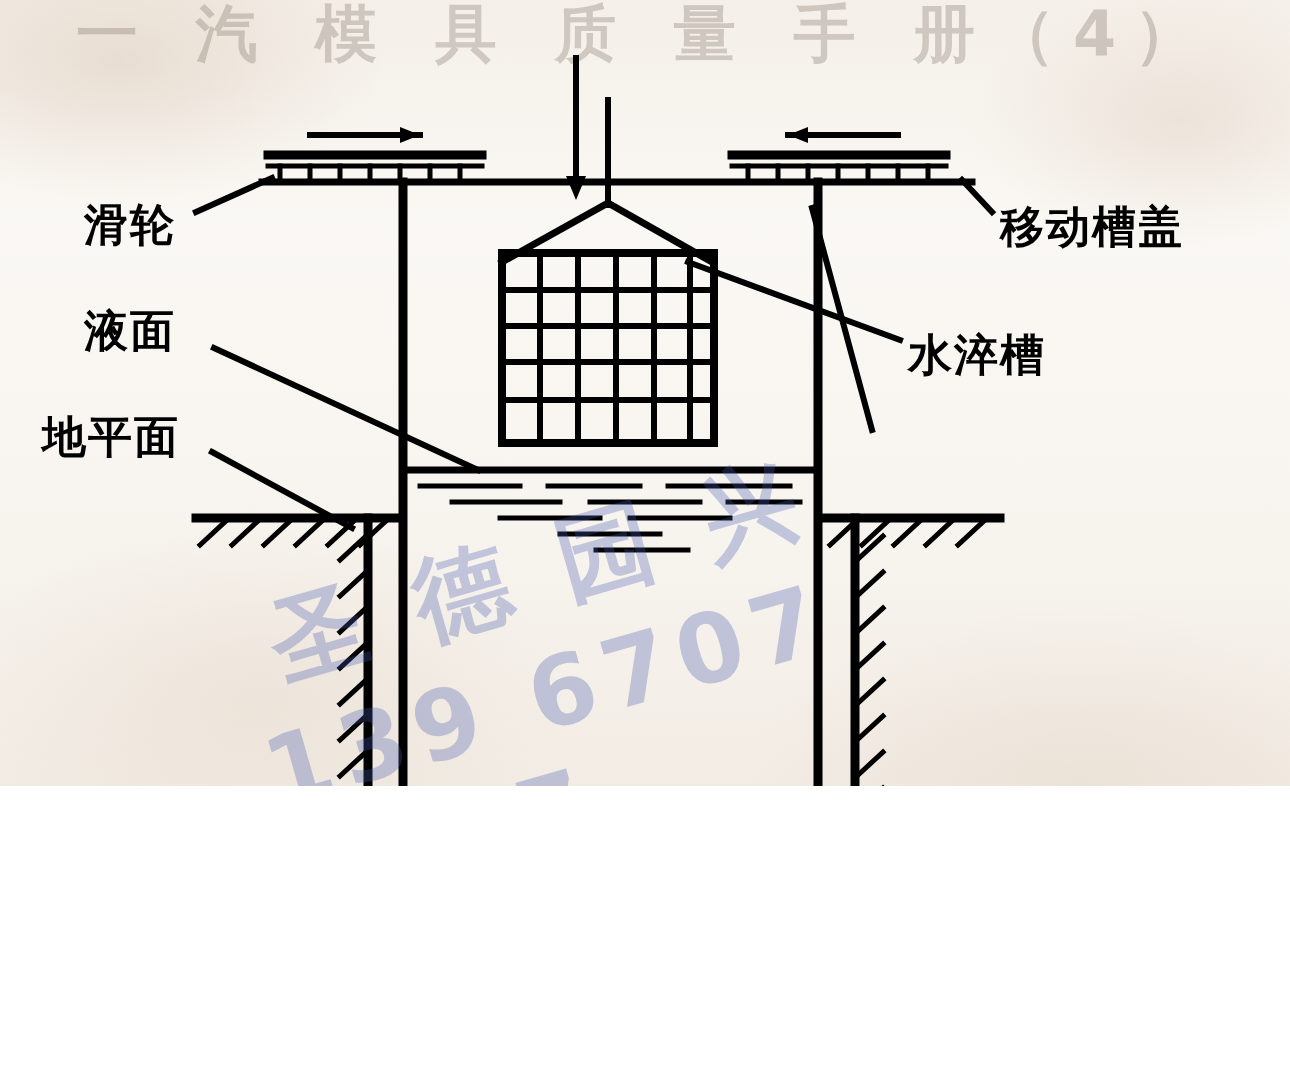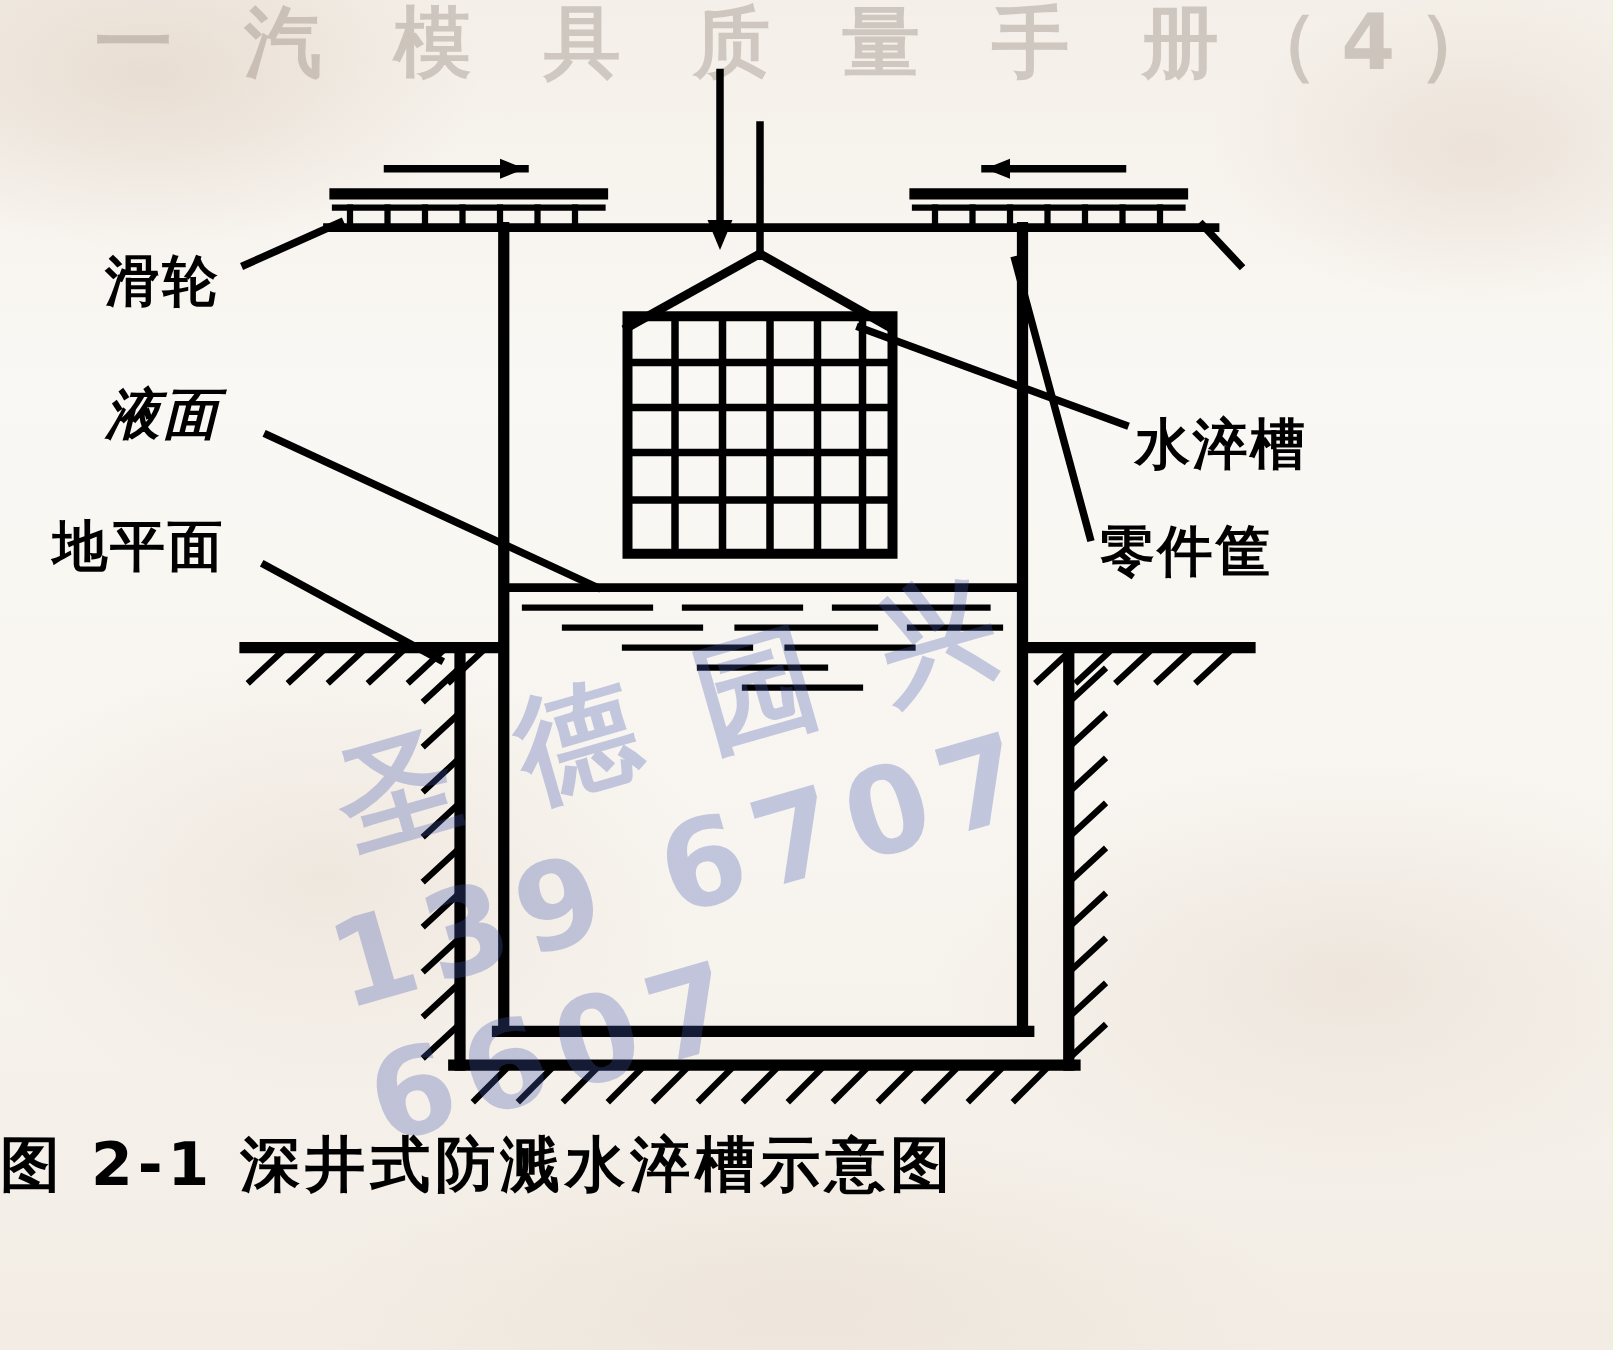--- a/index.html
+++ b/index.html
@@ -3,22 +3,22 @@
 <meta charset="utf-8">
 <style>
   html, body {
     margin: 0;
     padding: 0;
     background: #ffffff;
   }
   #page {
     position: relative;
     width: 1290px;
-    height: 1080px;
-    background: #bef264;
+    height: 786px;
+    background: #7dd3fc;
     overflow: hidden;
     font-family: "DejaVu Sans", "Liberation Sans", sans-serif;
   }
   
   #paper-texture {
     position: absolute;
     inset: 0;
     background:
       radial-gradient(ellipse 380px 200px at 120px 60px, rgba(221,205,190,.55), rgba(221,205,190,0) 70%),
       radial-gradient(ellipse 300px 180px at 1180px 120px, rgba(223,206,192,.45), rgba(223,206,192,0) 70%),
@@ -256,20 +256,20 @@
       <line x1="872" y1="430" x2="812" y2="208" stroke-width="6"></line>
     </g>
   </svg>
 
   <div id="watermark">
     <span class="wm-line1">圣  德  园  兴</span>
     <span class="wm-line2">139  6707  6607</span>
   </div>
 
   <div class="lbl" style="left:84px;  top:196px;">滑轮</div>
-  <div class="lbl" style="left:84px;  top:302px;font-style:italic;">液面</div>
+  <div class="lbl" style="left:84px;  top:302px;">液面</div>
   <div class="lbl" style="left:42px;  top:408px;">地平面</div>
+  <div class="lbl" style="left:1000px;top:198px;">移动槽盖</div>
   <div class="lbl" style="left:908px; top:326px;">水淬槽</div>
-  <div class="lbl" style="left:880px; top:412px;">零件筐</div>
 
   <div id="caption">图 2-1  深井式防溅水淬槽示意图</div>
 
 </div>
 
 </body></html>

